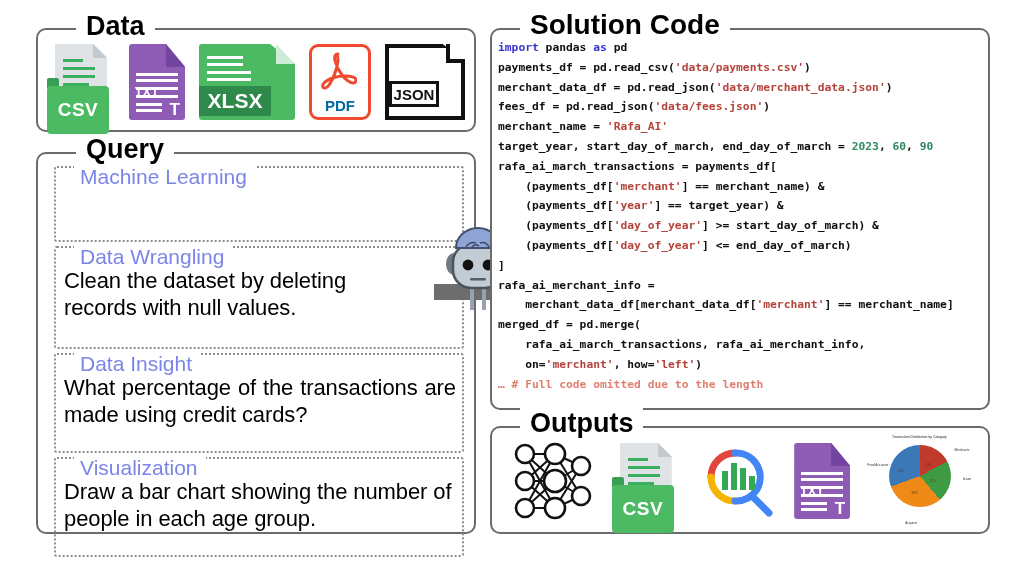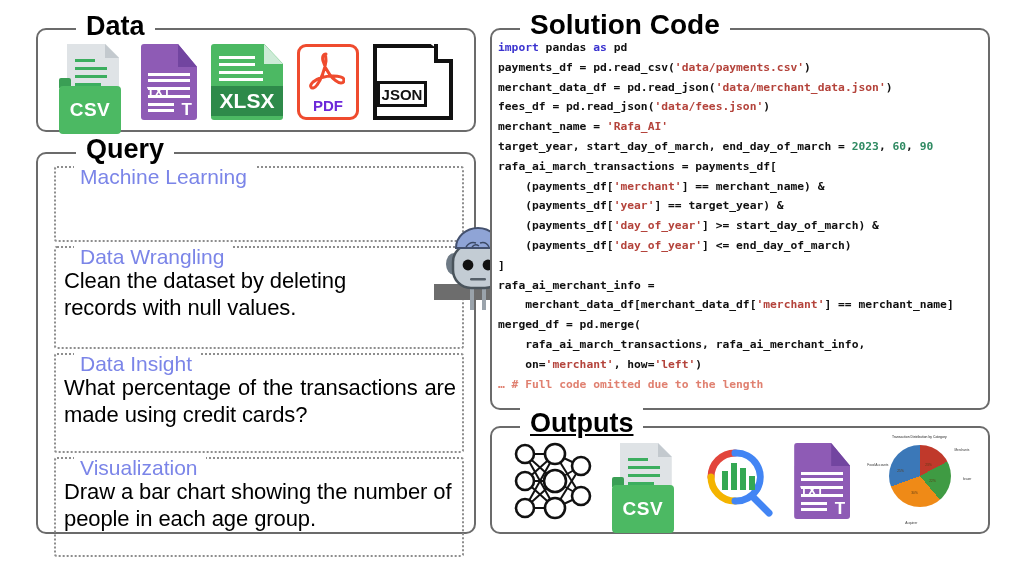--- a/index.html
+++ b/index.html
@@ -98,21 +98,21 @@
   .txt-ico .d3 { top:43px; width:42px; }
   .txt-ico .d4 { top:51px; width:42px; }
   .txt-ico .d5 { top:59px; width:26px; }
   .txt-ico .d6 { top:65px; width:26px; }
   .txt-ico .bigT {
     position:absolute; right:5px; bottom:2px;
     color:#fff; font-weight:bold; font-size:17px; line-height:17px;
   }
 
   
-  .xlsx-ico { width:72px; height:76px;border-radius:29px; }
+  .xlsx-ico { width:96px; height:76px;border-radius:29px; }
   .xlsx-ico .body {
     position:absolute; inset:0; background:#4cb963; border-radius:3px;
     clip-path:polygon(0 0, 74% 0, 100% 26%, 100% 100%, 0 100%);
   }
   .xlsx-ico .corner {
     position:absolute; right:0; top:0; width:19px; height:20px;
     background:#cdebd7;
     clip-path:polygon(0 0, 100% 100%, 0 100%);
   }
   .xlsx-ico .ln { position:absolute; left:8px; height:3px; background:#fff; }
@@ -128,21 +128,21 @@
   }
 
   
   .pdf-ico { width:62px; height:76px; }
   .pdf-ico .body {
     position:absolute; inset:0;
     background:#fff; border:3px solid #ef4b2e; border-radius:9px;
   }
   .pdf-ico .tag {
     position:absolute; left:0; right:0; bottom:6px; text-align:center;
-    color:#6d28d9; font-weight:bold; font-size:15px;
+    color:#0369a1; font-weight:bold; font-size:15px;
   }
   .pdf-ico svg { position:absolute; left:12px; top:8px; }
 
   
   .json-ico { width:80px; height:76px; }
   .json-ico .body {
     position:absolute; inset:0;
     background:#fff; border:4px solid #111;
     clip-path:polygon(0 0, 72% 0, 100% 22%, 100% 100%, 0 100%);
   }
@@ -209,21 +209,21 @@
     white-space:pre;
     overflow:hidden;
   }
   .code .kw  { color:#3a32cf; }
   .code .str { color:#b4433b; }
   .code .num { color:#2f8a62; }
   .code .cmt { color:#e08070; font-weight:bold; }
 
   
   #outputs-panel { left:490px; top:426px; width:500px; height:108px; }
-  #outputs-panel .legend { left:28px;text-decoration:underline; }
+  #outputs-panel .legend { left:28px; }
   .out-row {
     position:absolute; inset:6px 8px 4px 8px;
     display:flex; align-items:center; justify-content:space-around;
   }
 
   
   .pie-wrap { position:relative; width:104px; height:92px; }
   .pie-title {
     position:absolute; top:0; left:0; right:0; text-align:center;
     font-size:3.4px; color:#222; line-height:5px;

